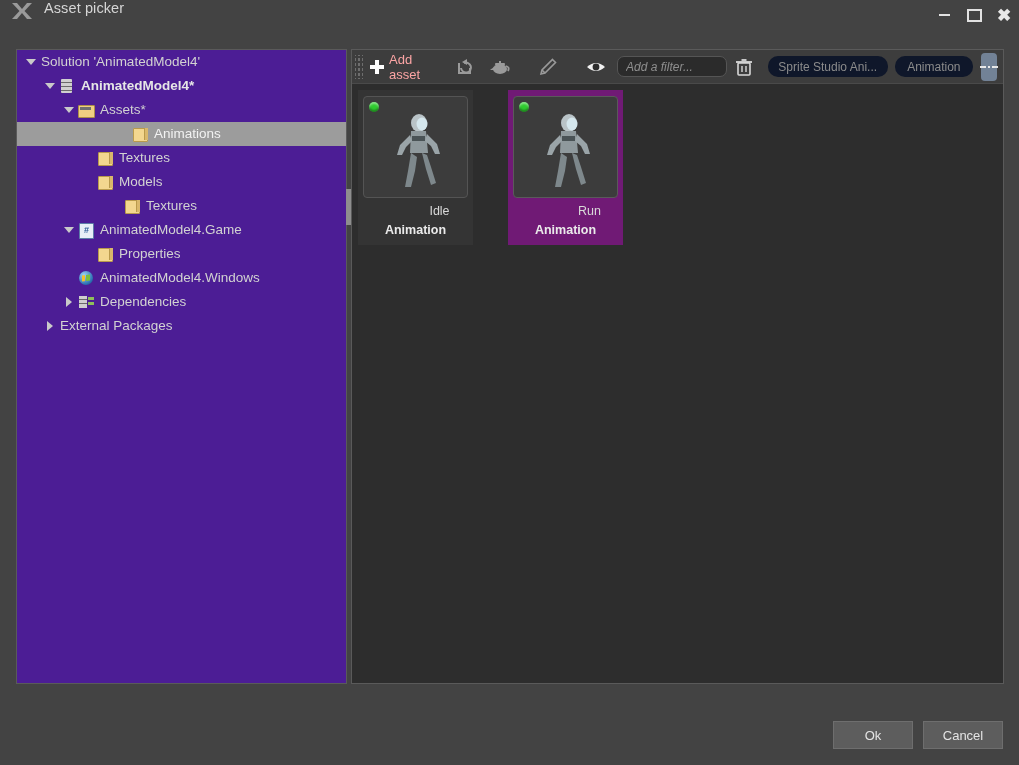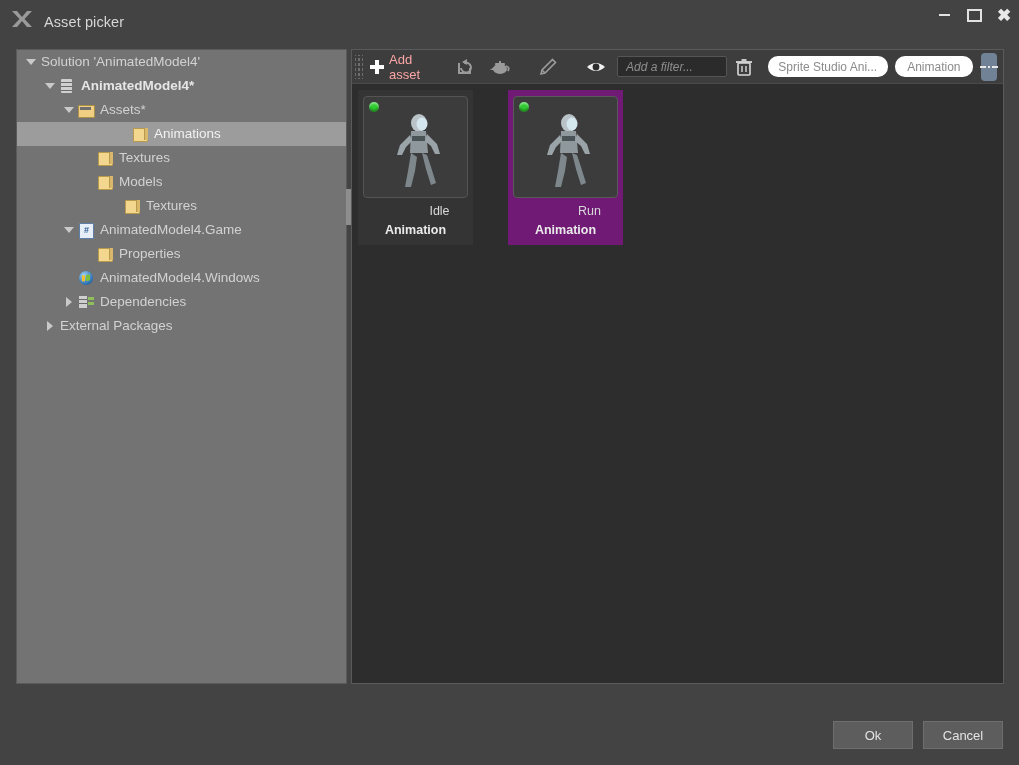--- a/index.html
+++ b/index.html
@@ -21,21 +21,21 @@
     height: 765px;
     background: #434343;
   }
 
   
   .titlebar {
     position: absolute;
     left: 0; top: 0;
     width: 1019px; height: 30px;
     display: flex;
-    align-items: flex-end;
+    align-items: flex-start;
     background: #434343;
   }
   .app-logo {
     width: 24px; height: 22px;
     margin-left: 10px;
     flex: none;
     position: relative;
   }
   .title-text {
     margin-left: 10px;
@@ -70,21 +70,21 @@
     font-size: 17px;
     font-weight: bold;
     line-height: 1;
   }
 
   
   .tree-panel {
     position: absolute;
     left: 16px; top: 49px;
     width: 329px; height: 633px;
-    background: #737373;
+    background: #4c1d95;
     border: 1px solid #5a5a5a;
     overflow: hidden;
   }
   .tree-row {
     display: flex;
     align-items: center;
     height: 24px;
     white-space: nowrap;
     cursor: default;
     font-size: 13.5px;
@@ -295,21 +295,21 @@
   }
   .ic-plus::before { left: 6px; top: 1px; width: 4px; height: 14px; }
   .ic-plus::after  { left: 1px; top: 6px; width: 14px; height: 4px; }
   .tb-icon { width: 22px; height: 20px; flex: none; }
   .tb-sep { width: 14px; flex: none; }
 
   .filter-box {
     width: 138px; height: 21px;
     background: #2b2b2b;
     border: 1px solid #555;
-    border-radius: 2px;
+    border-radius: 7px;
     margin-left: 4px;
     display: flex;
     align-items: center;
     padding: 0 6px;
     box-sizing: border-box;
   }
   .filter-box input {
     width: 100%;
     background: transparent;
     border: 0;
@@ -317,21 +317,21 @@
     color: #cfcfcf;
     font-family: "Liberation Sans", sans-serif;
     font-size: 12px;
     font-style: italic;
   }
   .filter-box input::placeholder { color: #8e8e8e; font-style: italic; }
 
   .tag {
     height: 21px;
     border-radius: 10px;
-    background: #ffffff;
+    background: #0f172a;
     color: #8b8b8b;
     font-size: 12px;
     display: flex;
     align-items: center;
     justify-content: center;
     padding: 0 11px;
     margin-left: 7px;
     box-sizing: border-box;
     white-space: nowrap;
     cursor: default;

